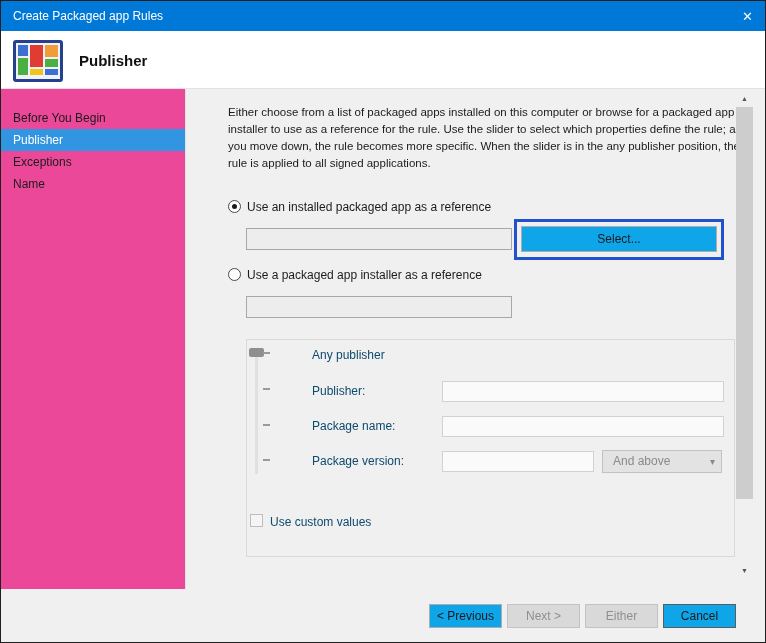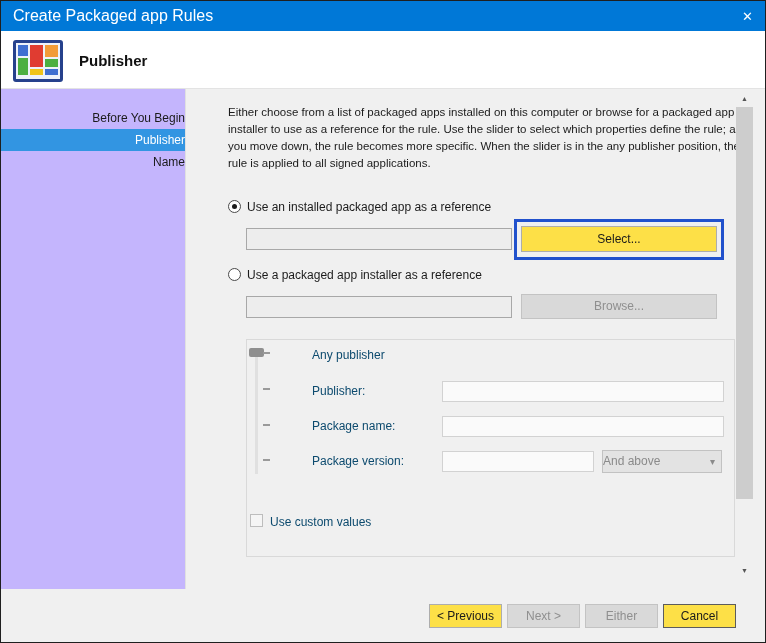--- a/index.html
+++ b/index.html
@@ -6,69 +6,69 @@
   body { background: #fff; }
   .window{
     position: relative; width: 766px; height: 643px;
     border: 1px solid #1f1f1f; background: #f0f0f0;
     font-family: "Liberation Sans", sans-serif; color: #1b1b1b; overflow: hidden;
   }
 
   
   .titlebar{ position:absolute; left:0; top:0; width:764px; height:30px;
     background:#0078d7; color:#fff; display:flex; align-items:center; padding:0 12px; }
-  .titlebar .title{ font-size:16px; }
+  .titlebar .title{ font-size:12px; }
   .titlebar .close{ margin-left:auto; font-size:13px; cursor:default; }
 
   
   .header{ position:absolute; left:0; top:30px; width:764px; height:58px;
     background:#fff; border-bottom:1px solid #e3e3e3; }
   .pagetitle{ position:absolute; left:78px; top:21px; font-size:15px; font-weight:bold; color:#111; }
   .appicon{ position:absolute; left:12px; top:9px; width:50px; height:42px;
     border:3px solid #26418c; border-radius:3px; background:#eef2fa; }
   .tile{ position:absolute; }
 
   
   .sidebar{ position:absolute; left:0; top:88px; width:185px; height:500px;
-    background:#c4b5fd; border-right:1px solid #e0e0e0; padding-top:18px; font-size:12px;text-align:right; }
+    background:#ec4899; border-right:1px solid #e0e0e0; padding-top:18px; font-size:12px; }
   .step{ height:22px; line-height:22px; padding-left:12px; }
   .step.active{ background:#3295e2; color:#fff; }
 
   
   .main{ position:absolute; left:185px; top:88px; width:579px; height:500px; background:#f0f0f0; }
   .para{ position:absolute; left:42px; top:15px; width:516px; font-size:11.5px; line-height:17px; color:#1b1b1b; }
 
   .radio{ position:absolute; width:13px; height:13px; border:1px solid #4a4a4a;
     border-radius:50%; background:#fff; }
   .radio.checked::after{ content:""; position:absolute; left:3px; top:3px;
     width:5px; height:5px; border-radius:50%; background:#1b1b1b; }
   .lbl{ position:absolute; font-size:12px; line-height:14px; }
   .lbl.dis{ color:#0c4a6e; }
 
   .tb{ position:absolute; border:1px solid #a8a8a8; background:#ededed;
     height:22px; font-size:12px; padding:0 5px; font-family:inherit; color:#1b1b1b; }
   .tb.dis{ border-color:#d2d2d2; background:#fafafa; }
 
-  .btn{ position:absolute; border:1px solid #adadad; background:#fde047;
+  .btn{ position:absolute; border:1px solid #adadad; background:#0ea5e9;
     font-size:12px; text-align:center; color:#1b1b1b; }
   .btn.dis{ background:#d9d9d9; border-color:#c3c3c3; color:#8f8f8f; }
   .btn.default{ border-color:#5c5c5c; }
 
   .highlight{ position:absolute; left:328px; top:130px; width:210px; height:41px;
     border:3px solid #2151cc; pointer-events:none; }
 
   .group{ position:absolute; left:60px; top:250px; width:489px; height:218px;
     border:1px solid #d9d9d9; }
   .slider-track{ position:absolute; left:8px; top:12px; width:3px; height:122px; background:#e0e0e0; }
   .slider-thumb{ position:absolute; left:2px; top:8px; width:15px; height:9px;
     background:#8f8f8f; border-radius:2px; }
   .tick{ position:absolute; left:16px; width:7px; height:2px; background:#9a9a9a; }
 
   .dropdown{ position:absolute; border:1px solid #c2c2c2; background:#e3e3e3;
-    color:#8a8a8a; font-size:12px; line-height:21px; padding:0 0; }
+    color:#8a8a8a; font-size:12px; line-height:21px; padding:0 10px; }
   .dropdown .chev{ position:absolute; right:6px; top:0; font-size:10px; color:#8a8a8a; }
 
   .checkbox{ position:absolute; width:13px; height:13px; border:1px solid #bdbdbd; background:#f5f5f5; }
 
   
   .scrollbar{ position:absolute; left:550px; top:1px; width:17px; height:489px; background:#f0f0f0; }
   .sb-btn{ position:absolute; left:0; width:17px; height:17px; font-size:7px;
     color:#555; text-align:center; line-height:17px; }
   .sb-thumb{ position:absolute; left:0; top:17px; width:17px; height:392px; background:#cdcdcd; }
 
@@ -95,37 +95,37 @@
       <div class="tile" style="left:29px;top:2px;width:13px;height:12px;background:#f29c38;"></div>
       <div class="tile" style="left:29px;top:16px;width:13px;height:8px;background:#4caf41;"></div>
       <div class="tile" style="left:29px;top:26px;width:13px;height:6px;background:#3f6fd1;"></div>
     </div>
     <div class="pagetitle">Publisher</div>
   </div>
 
   <div class="sidebar">
     <div class="step">Before You Begin</div>
     <div class="step active">Publisher</div>
+    <div class="step">Exceptions</div>
     <div class="step">Name</div>
   </div>
 
   <div class="main">
 
     <div class="para">Either choose from a list of packaged apps installed on this computer or browse for a packaged app installer to use as a reference for the rule. Use the slider to select which properties define the rule; as you move down, the rule becomes more specific. When the slider is in the any publisher position, the rule is applied to all signed applications.</div>
 
     <div class="radio checked" style="left:42px;top:111px;"></div>
     <div class="lbl" style="left:61px;top:111px;">Use an installed packaged app as a reference</div>
     <input class="tb" type="text" style="left: 60px; top: 139px; width: 266px;" value="">
     <div class="btn" style="left:335px;top:137px;width:196px;height:26px;line-height:24px;">Select...</div>
     <div class="highlight"></div>
 
     <div class="radio" style="left:42px;top:179px;"></div>
     <div class="lbl" style="left:61px;top:179px;">Use a packaged app installer as a reference</div>
     <input class="tb" type="text" style="left: 60px; top: 207px; width: 266px;" value="">
-    <div class="btn dis" style="left:335px;top:205px;width:196px;height:25px;line-height:23px;">Browse...</div>
 
     <div class="group">
       <div class="slider-track"></div>
       <div class="slider-thumb"></div>
       <div class="tick" style="top:12px;"></div>
       <div class="tick" style="top:48px;"></div>
       <div class="tick" style="top:84px;"></div>
       <div class="tick" style="top:119px;"></div>
 
       <div class="lbl dis" style="left:65px;top:8px;">Any publisher</div>

